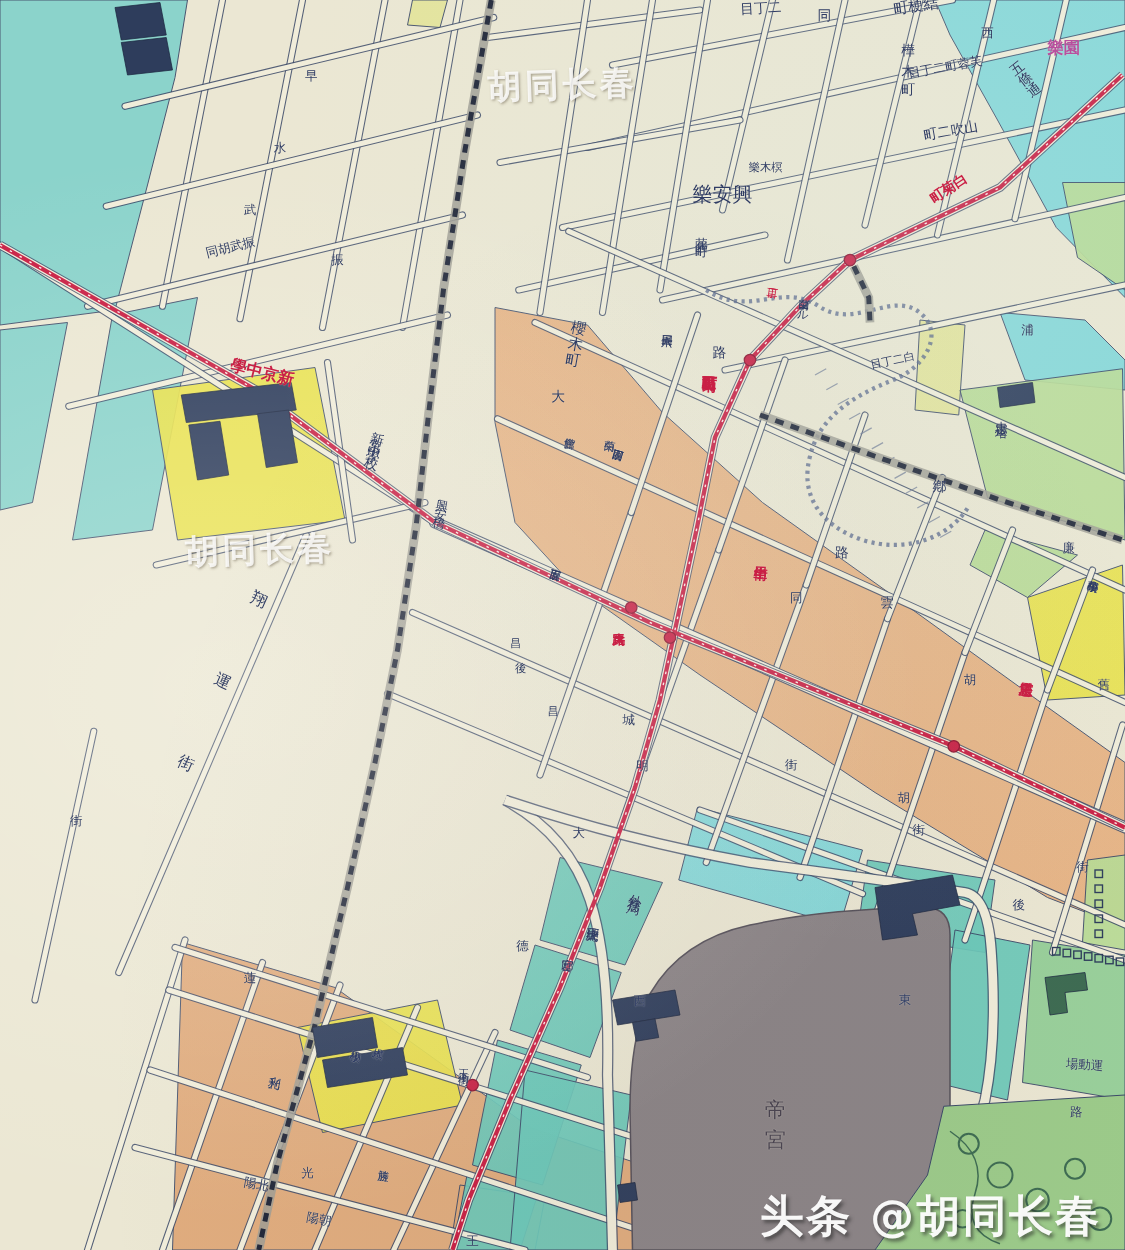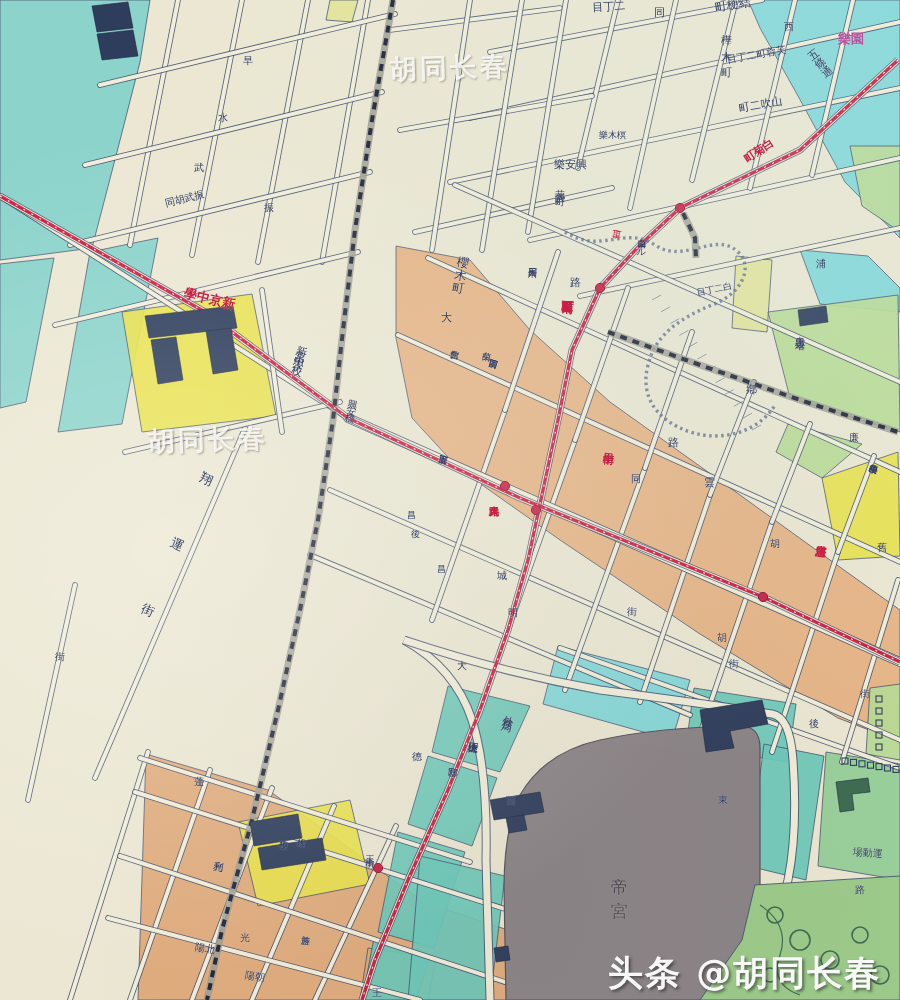--- a/index.html
+++ b/index.html
@@ -253,21 +253,21 @@
       <div class="lbl v" style="left: 783px; top: 14px; font-size: 10px; color: rgb(47, 60, 100);">西</div>
       <div class="lbl h bold" style="left: 838px; top: 32px; font-size: 13px; color: rgb(184, 79, 158);">樂園</div>
       <div class="lbl h bold" style="left: 742px; top: 155px; font-size: 11px; color: rgb(201, 32, 69); transform: rotate(-33deg);">町菊白</div>
       <div class="lbl v" style="left: 638px; top: 231px; font-size: 9px; color: rgb(47, 60, 100); transform: rotate(6deg);">白菊プール</div>
       <div class="lbl v" style="left: 613px; top: 223px; font-size: 9px; color: rgb(201, 32, 69); transform: rotate(8deg);">二丁目</div>
       <div class="lbl v bold" style="left: 562px; top: 291px; font-size: 12px; color: rgb(201, 32, 69); transform: rotate(4deg);">白菊町三丁目</div>
       <div class="lbl v" style="left: 569px; top: 268px; font-size: 11px; color: rgb(47, 60, 100);">路</div>
       <div class="lbl v" style="left: 528px; top: 261px; font-size: 9px; color: rgb(47, 60, 100); transform: rotate(4deg);">同三十六目</div>
       <div class="lbl h" style="left: 696px; top: 289px; font-size: 9px; color: rgb(47, 60, 100); transform: rotate(-12deg);">目丁二白</div>
       <div class="lbl v" style="left: 554px; top: 181px; font-size: 10px; color: rgb(47, 60, 100); letter-spacing: 4px;">花園町</div>
-      <div class="lbl h" style="left: 554px; top: 148px; font-size: 11px; color: rgb(47, 60, 100); margin-top: 11px;">樂安興</div>
+      <div class="lbl h" style="left: 554px; top: 148px; font-size: 16px; color: rgb(47, 60, 100);">樂安興</div>
       <div class="lbl h" style="left: 599px; top: 131px; font-size: 9px; color: rgb(47, 60, 100);">樂木榠</div>
       <div class="lbl h bold" style="left: 186px; top: 286px; font-size: 13px; color: rgb(201, 32, 69); transform: rotate(14deg);">學中京新</div>
       <div class="lbl v" style="left: 299px; top: 335px; font-size: 11px; color: rgb(47, 60, 100); letter-spacing: 5px; transform: rotate(14deg);">新京中學校</div>
       <div class="lbl v" style="left: 349px; top: 390px; font-size: 10px; color: rgb(47, 60, 100); letter-spacing: 7px; transform: rotate(10deg);">興安橋</div>
       <div class="lbl v" style="left: 207px; top: 460px; font-size: 13px; color: rgb(47, 60, 100); letter-spacing: 72px; transform: rotate(24deg);">翔運街</div>
       <div class="lbl v" style="left: 193px; top: 768px; font-size: 10px; color: rgb(47, 60, 100);">蓮</div>
       <div class="lbl v" style="left: 54px; top: 643px; font-size: 10px; color: rgb(47, 60, 100);">街</div>
       <div class="lbl v" style="left: 242px; top: 48px; font-size: 10px; color: rgb(47, 60, 100);">早</div>
       <div class="lbl v" style="left: 217px; top: 104px; font-size: 10px; color: rgb(47, 60, 100);">水</div>
       <div class="lbl v" style="left: 193px; top: 154px; font-size: 10px; color: rgb(47, 60, 100);">武</div>

